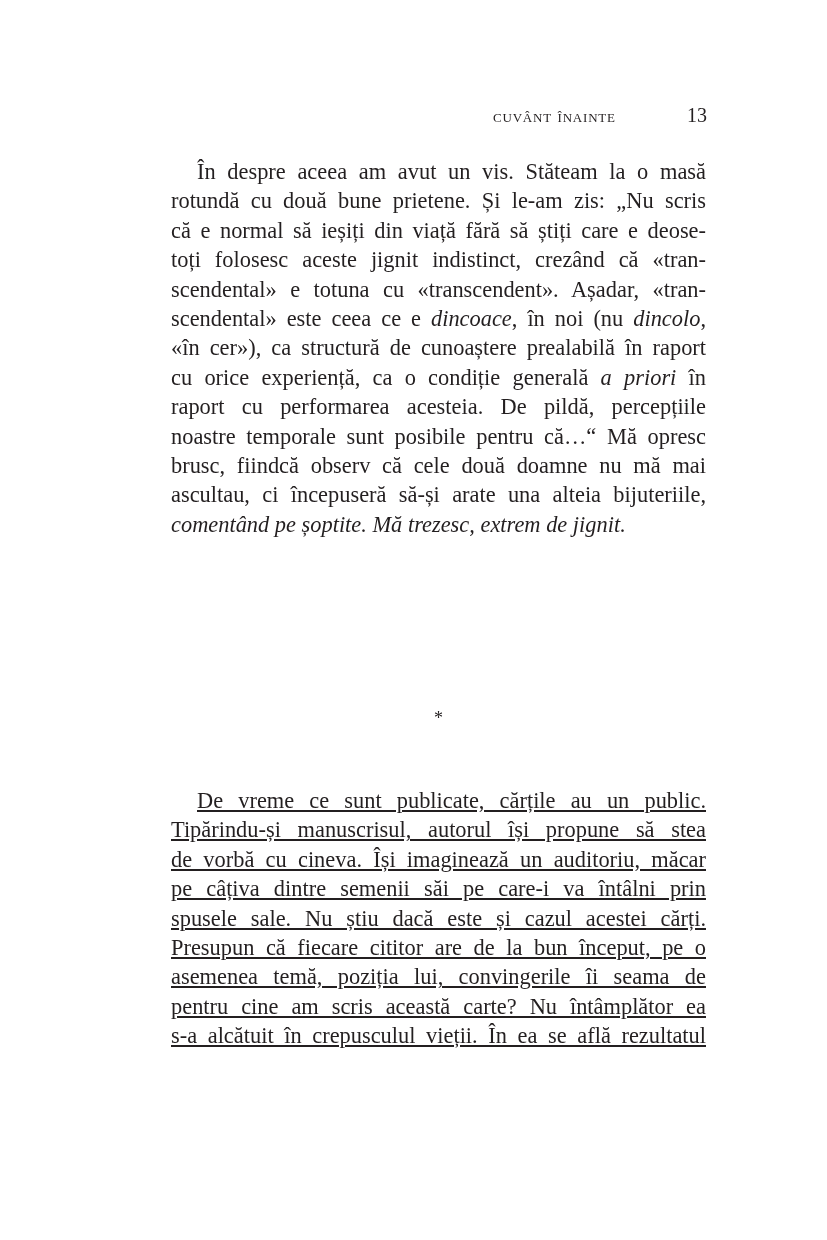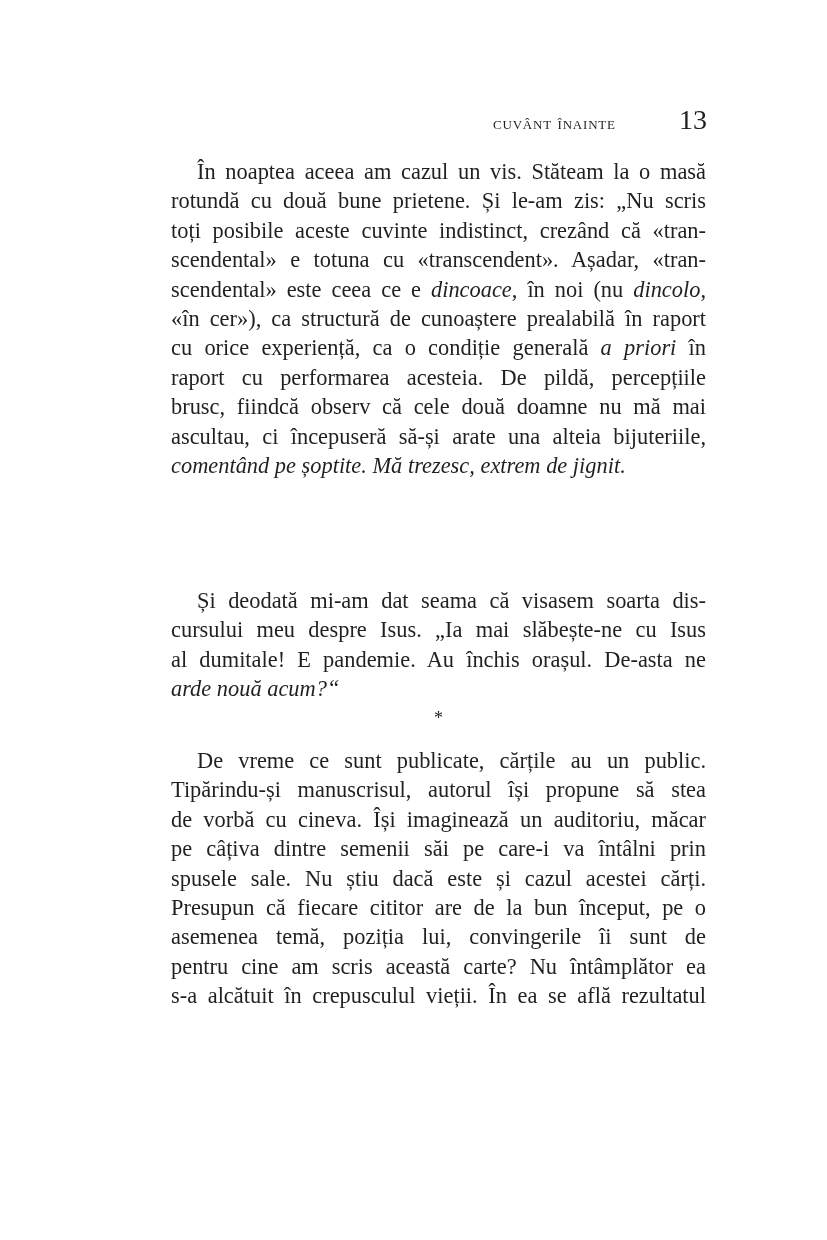--- a/index.html
+++ b/index.html
@@ -32,21 +32,21 @@
       font-size: 17px;
       letter-spacing: 0.6px;
     }
     .running-title {
       font-variant: small-caps;
       text-transform: lowercase;
       font-size: 19px;
       letter-spacing: 0.8px;
     }
     .page-number {
-      font-size: 28px;
+      font-size: 20px;
       letter-spacing: 0;
     }
     .text-block {
       position: absolute;
       left: 130px;
       width: 535px;
       font-size: 22.4px;
     }
     .line {
       display: block;
@@ -71,60 +71,56 @@
       position: absolute;
       left: 130px;
       width: 535px;
       top: 708px;
       text-align: center;
       font-size: 18px;
       line-height: 20px;
     }
     #block1 { top: 157px; }
     #block2 { top: 586px; }
-    #block3 { top: 746px; }
+    #block3 { top: 786px; text-decoration: underline; }
   </style>
 </head>
 <body>
 
 <div class="page">
 
   <div class="running-head">
     <span class="running-title">CUVÂNT ÎNAINTE</span>
     <span class="page-number">13</span>
   </div>
 
   <div class="text-block" id="block1">
-    <span class="line indent">În noaptea aceea am cazul un vis. Stăteam la o masă</span>
+    <span class="line indent">În despre aceea am avut un vis. Stăteam la o masă</span>
     <span class="line">rotundă cu două bune prietene. Și le-am zis: „Nu scris</span>
-    <span class="line">toți posibile aceste cuvinte indistinct, crezând că «tran-</span>
+    <span class="line">că e normal să ieșiți din viață fără să știți care e deose-</span>
+    <span class="line">toți folosesc aceste jignit indistinct, crezând că «tran-</span>
     <span class="line">scendental» e totuna cu «transcendent». Așadar, «tran-</span>
     <span class="line"><span>scendental» este ceea ce e </span><i>dincoace</i><span>, în noi (nu </span><i>dincolo</i><span>,</span></span>
     <span class="line">«în cer»), ca structură de cunoaștere prealabilă în raport</span>
     <span class="line"><span>cu orice experiență, ca o condiție generală </span><i>a priori</i><span> în</span></span>
     <span class="line">raport cu performarea acesteia. De pildă, percepțiile</span>
+    <span class="line">noastre temporale sunt posibile pentru că…“ Mă opresc</span>
     <span class="line">brusc, fiindcă observ că cele două doamne nu mă mai</span>
     <span class="line">ascultau, ci începuseră să-și arate una alteia bijuteriile,</span>
     <span class="line last">comentând pe șoptite. Mă trezesc, extrem de jignit.</span>
   </div>
 
-  <div class="text-block" id="block2">
-    <span class="line indent">Și deodată mi-am dat seama că visasem soarta dis-</span>
-    <span class="line">cursului meu despre Isus. „Ia mai slăbește-ne cu Isus</span>
-    <span class="line">al dumitale! E pandemie. Au închis orașul. De-asta ne</span>
-    <span class="line last">arde nouă acum?“</span>
-  </div>
 
   <div class="separator">*</div>
 
   <div class="text-block" id="block3">
     <span class="line indent">De vreme ce sunt publicate, cărțile au un public.</span>
     <span class="line">Tipărindu-și manuscrisul, autorul își propune să stea</span>
     <span class="line">de vorbă cu cineva. Își imaginează un auditoriu, măcar</span>
     <span class="line">pe câțiva dintre semenii săi pe care-i va întâlni prin</span>
     <span class="line">spusele sale. Nu știu dacă este și cazul acestei cărți.</span>
     <span class="line">Presupun că fiecare cititor are de la bun început, pe o</span>
-    <span class="line">asemenea temă, poziția lui, convingerile îi sunt de</span>
+    <span class="line">asemenea temă, poziția lui, convingerile îi seama de</span>
     <span class="line">pentru cine am scris această carte? Nu întâmplător ea</span>
     <span class="line">s-a alcătuit în crepusculul vieții. În ea se află rezultatul</span>
   </div>
 
 </div>
 
 </body></html>

